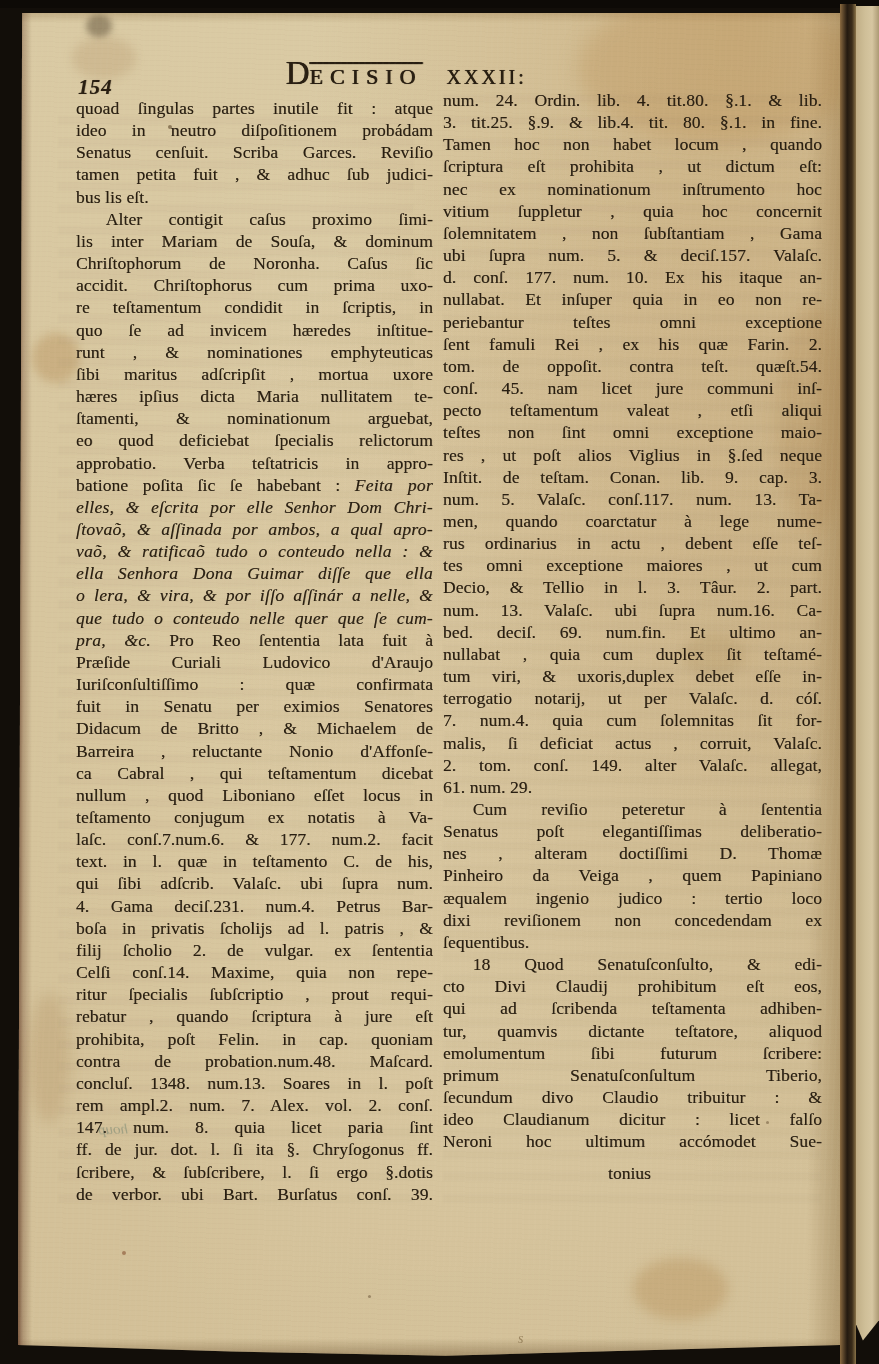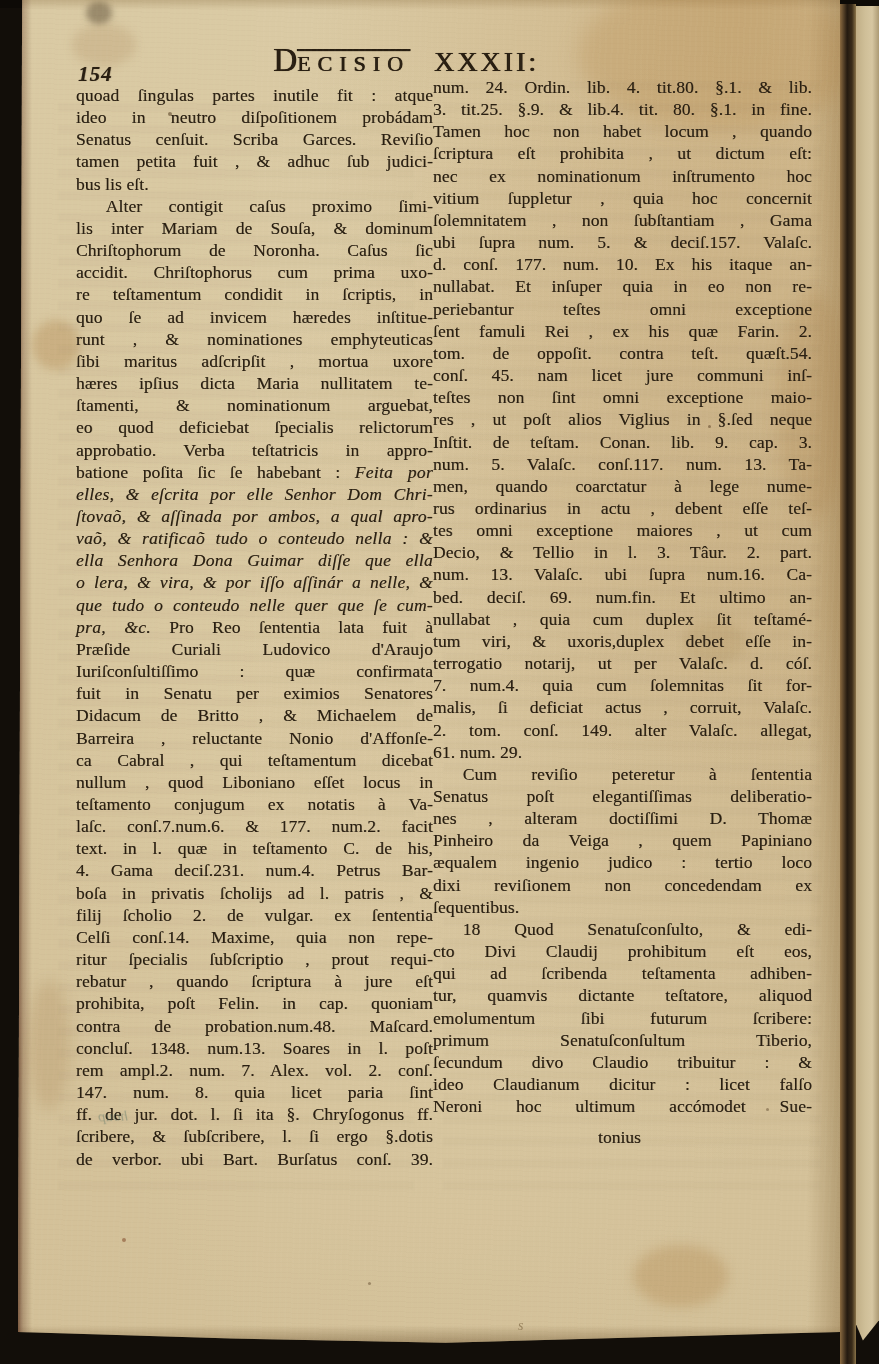--- a/index.html
+++ b/index.html
@@ -10,21 +10,21 @@
     --gutter:#241a10;
     --sliver:#cfbf98;
   }
   html,body{margin:0;padding:0;}
   body{
     width:879px;height:1364px;position:relative;overflow:hidden;
     background:var(--backdrop);
     font-family:"Liberation Serif","DejaVu Serif",serif;
   }
   .page{
-    position:absolute;left:18px;top:0;width:822px;height:1344px;
+    position:absolute;left:18px;top:13px;width:822px;height:1344px;
     background:
       radial-gradient(ellipse at 88% 2%, rgba(176,130,70,.30), transparent 42%),
       radial-gradient(ellipse at 100% 45%, rgba(160,115,60,.20), transparent 55%),
       radial-gradient(ellipse at 50% 55%, rgba(255,248,225,.12), transparent 70%),
       linear-gradient(90deg, rgba(109,72,50,.85) 0px, rgba(109,72,50,.35) 5px, transparent 14px, transparent 96%, rgba(120,90,45,.35) 100%),
       linear-gradient(180deg, rgba(120,90,45,.25) 0px, transparent 10px, transparent 98.6%, rgba(100,75,40,.45) 100%),
       linear-gradient(180deg,#dacaa4,#d6c49c 60%,#d3c098);
     clip-path:polygon(0.5% 0%,100% 0%,100% 99.1%,52% 99.9%,26% 99.6%,0% 99.1%);
   }
   .grain{
@@ -55,22 +55,22 @@
     font-size:21px;font-weight:bold;font-style:italic;letter-spacing:1px;
     text-shadow:.4px .4px .7px rgba(40,30,17,.55);
   }
   .title{
     position:absolute;left:140px;top:6px;width:380px;text-align:center;
     white-space:nowrap;color:var(--ink);
     text-shadow:.6px 0 currentColor, .4px .4px 1px rgba(40,30,17,.4);
   }
   .title .t-d{font-size:33px;}
   .title .t-rest{font-size:22px;letter-spacing:7px;text-decoration:overline;}
-  .title .t-num{font-size:28px;letter-spacing:3px;margin-left:20px;}
-  .cols{position:absolute;left:0;top:48px;display:flex;}
+  .title .t-num{font-size:20px;letter-spacing:3px;margin-left:20px;}
+  .cols{position:absolute;left:0;top:48px;display:flex;gap:10px;}
   .col{font-size:17.5px;line-height:22.15px;}
   .col-left{width:357px;}
   .col-right{width:379px;margin-top:-8px;}
   .line{
     text-align:justify;text-align-last:justify;
     text-shadow:.35px .35px .6px rgba(40,30,17,.5);
     letter-spacing:.1px;
   }
   .line.noj{text-align-last:left;}
   .line.ind{text-indent:1.7em;}
@@ -145,20 +145,21 @@
           <div class="line"><span>Præſide Curiali Ludovico d'Araujo</span></div>
           <div class="line"><span>Iuriſconſultiſſimo : quæ confirmata</span></div>
           <div class="line"><span>fuit in Senatu per eximios Senatores</span></div>
           <div class="line"><span>Didacum de Britto , &amp; Michaelem de</span></div>
           <div class="line"><span>Barreira , reluctante Nonio d'Affonſe-</span></div>
           <div class="line"><span>ca Cabral , qui teſtamentum dicebat</span></div>
           <div class="line"><span>nullum , quod Liboniano eſſet locus in</span></div>
           <div class="line"><span>teſtamento conjugum ex notatis à Va-</span></div>
           <div class="line"><span>laſc. conſ.7.num.6. &amp; 177. num.2. facit</span></div>
           <div class="line"><span>text. in l. quæ in teſtamento C. de his,</span></div>
+          <div class="line"><span>qui ſibi adſcrib. Valaſc. ubi ſupra num.</span></div>
           <div class="line"><span>4. Gama deciſ.231. num.4. Petrus Bar-</span></div>
           <div class="line"><span>boſa in privatis ſcholijs ad l. patris , &amp;</span></div>
           <div class="line"><span>filij ſcholio 2. de vulgar. ex ſententia</span></div>
           <div class="line"><span>Celſi conſ.14. Maxime, quia non repe-</span></div>
           <div class="line"><span>ritur ſpecialis ſubſcriptio , prout requi-</span></div>
           <div class="line"><span>rebatur , quando ſcriptura à jure eſt</span></div>
           <div class="line"><span>prohibita, poſt Felin. in cap. quoniam</span></div>
           <div class="line"><span>contra de probation.num.48. Maſcard.</span></div>
           <div class="line"><span>concluſ. 1348. num.13. Soares in l. poſt</span></div>
           <div class="line"><span>rem ampl.2. num. 7. Alex. vol. 2. conſ.</span></div>
@@ -176,20 +177,21 @@
             <div class="line"><span>nec ex nominationum inſtrumento hoc</span></div>
             <div class="line"><span>vitium ſuppletur , quia hoc concernit</span></div>
             <div class="line"><span>ſolemnitatem , non ſubſtantiam , Gama</span></div>
             <div class="line"><span>ubi ſupra num. 5. &amp; deciſ.157. Valaſc.</span></div>
             <div class="line"><span>d. conſ. 177. num. 10. Ex his itaque an-</span></div>
             <div class="line"><span>nullabat. Et inſuper quia in eo non re-</span></div>
             <div class="line"><span>periebantur teſtes omni exceptione</span></div>
             <div class="line"><span>ſent famuli Rei , ex his quæ Farin. 2.</span></div>
             <div class="line"><span>tom. de oppoſit. contra teſt. quæſt.54.</span></div>
             <div class="line"><span>conſ. 45. nam licet jure communi inſ-</span></div>
+            <div class="line"><span>pecto teſtamentum valeat , etſi aliqui</span></div>
             <div class="line"><span>teſtes non ſint omni exceptione maio-</span></div>
             <div class="line"><span>res , ut poſt alios Viglius in §.ſed neque</span></div>
             <div class="line"><span>Inſtit. de teſtam. Conan. lib. 9. cap. 3.</span></div>
             <div class="line"><span>num. 5. Valaſc. conſ.117. num. 13. Ta-</span></div>
             <div class="line"><span>men, quando coarctatur à lege nume-</span></div>
             <div class="line"><span>rus ordinarius in actu , debent eſſe teſ-</span></div>
             <div class="line"><span>tes omni exceptione maiores , ut cum</span></div>
             <div class="line"><span>Decio, &amp; Tellio in l. 3. Tâur. 2. part.</span></div>
             <div class="line"><span>num. 13. Valaſc. ubi ſupra num.16. Ca-</span></div>
             <div class="line"><span>bed. deciſ. 69. num.fin. Et ultimo an-</span></div>

